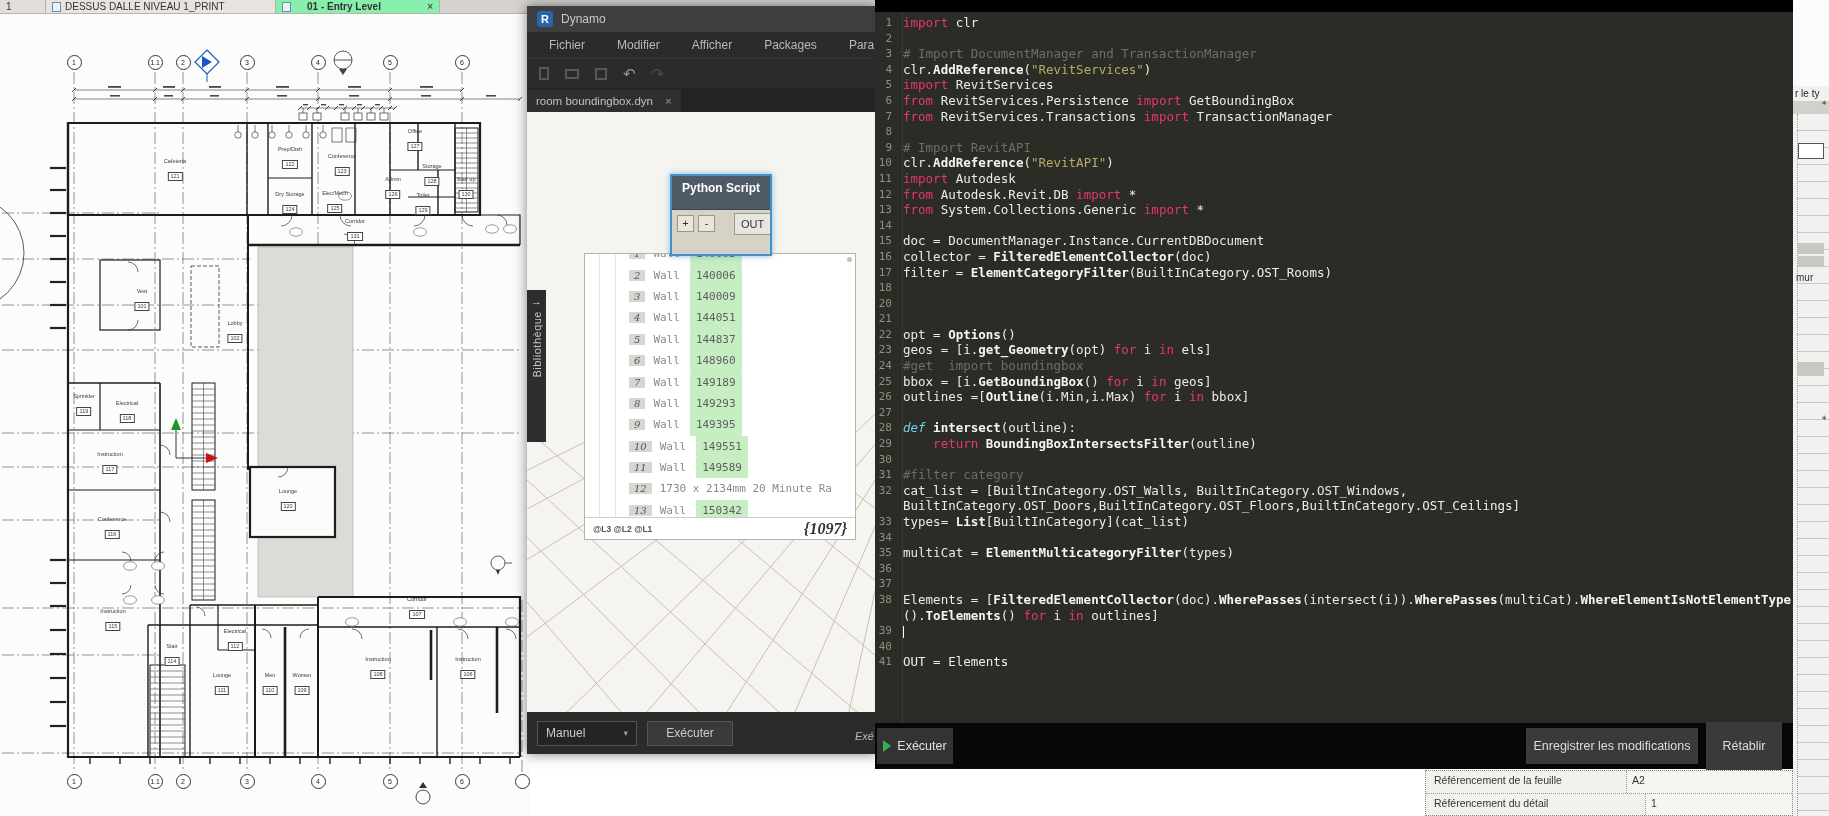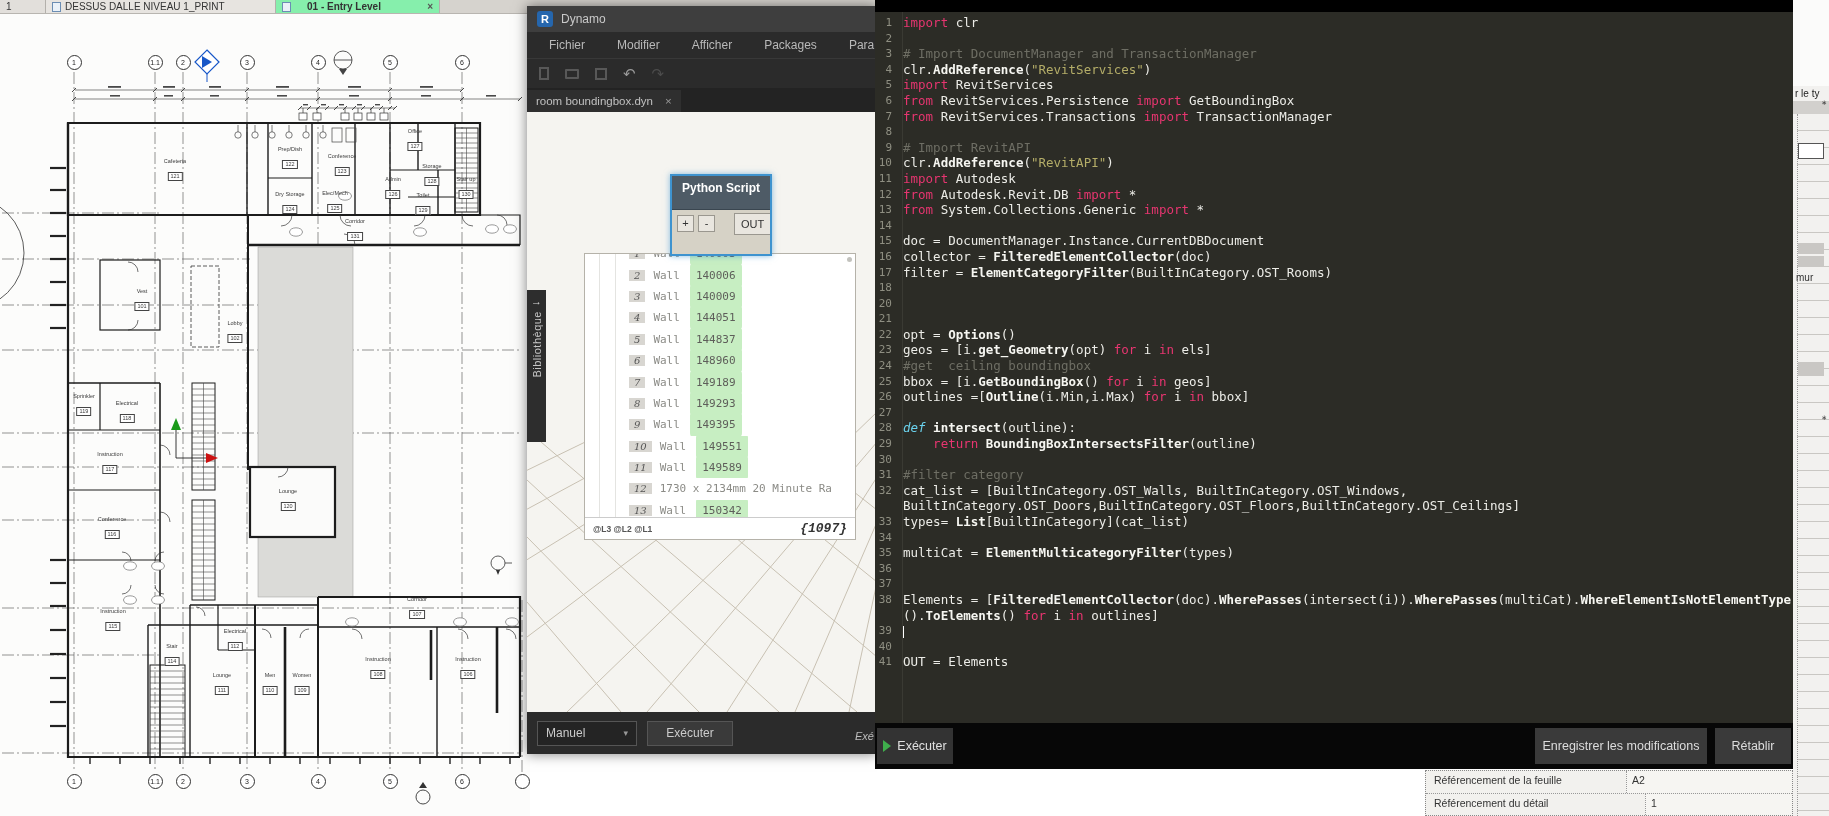--- a/index.html
+++ b/index.html
@@ -96,21 +96,21 @@
               background-size:1px 100%,1px 100%; background-position:14px 0,30px 0; background-repeat:no-repeat;}
   .lrow { height:21.4px; display:flex; align-items:center; white-space:nowrap; overflow:hidden;}
   .lidx { margin-left:44px; background:#d8d6d1; padding:0 5px; font-family:"DejaVu Serif",serif;
           font-style:italic; font-size:10px; color:#555; min-width:14px; text-align:center; flex:none;}
   .ltype { font-family:"DejaVu Sans Mono",monospace; font-size:11px; color:#8b8b86; margin-left:8px;}
   .lid { background:#c7eec2; color:#5e5e5a; font-family:"DejaVu Sans Mono",monospace; font-size:11px;
          padding:8px 6px; margin-left:10px;border-radius:6px;}
   #listfoot { position:absolute; bottom:0; left:0; right:0; height:22px; border-top:1px solid #ccc;
               background:#fff; display:flex; align-items:center; justify-content:space-between; padding:0 8px;}
   .llev { font-size:8.5px; font-weight:bold; color:#555;}
-  .lcount { font-family:Liberation Mono, monospace; font-style:italic; font-weight:bold; font-size:13px; color:#333;}
+  .lcount { font-family:Liberation Serif, serif; font-style:italic; font-weight:bold; font-size:16px; color:#333;}
   .scrolldot { position:absolute; right:3px; top:3px; width:5px; height:5px; border-radius:50%; background:#c2c2bd;}
 
   
   #pynode { position:absolute; left:143px; top:62px; width:102px; height:82px; background:#d6d2c6;
             border:2px solid #3e93cf; box-shadow:0 0 6px rgba(62,147,207,.6);}
   #pyhead { height:34px; background:#4e5b66; color:#fff; font-weight:bold; font-size:12px;
             text-align:center; line-height:25px; border-bottom:1px solid #3a4650;}
   #pybody { position:relative; height:53px;}
   .pybtn { position:absolute; top:5px; width:17px; height:17px; background:#e9e6df; border:1px solid #9a978f;
            font-size:11px; text-align:center; line-height:15px; color:#333;}
@@ -132,22 +132,22 @@
   .cursor { display:inline-block; width:1px; height:12px; background:#fff; vertical-align:middle;}
   #edbar { position:absolute; left:0; right:0; bottom:0; height:46px; background:#070707;
            display:flex; align-items:center;}
   #edrun { margin-left:2px; width:76px; height:36px; background:#333; color:#e0e0e0; font-size:12.5px;
            display:flex; align-items:center; justify-content:center; gap:6px;}
   .play { width:0; height:0; border-left:8px solid #3fae4c; border-top:6px solid transparent;
           border-bottom:6px solid transparent;}
   #edspacer { flex:1;}
   #edsave { width:172px; height:36px; background:#3a3a3a; color:#dcdcdc; font-size:12.5px;
             display:flex; align-items:center; justify-content:center; margin-right:8px;}
-  #edrevert { width:76px; height:36px; background:#3a3a3a; color:#dcdcdc; font-size:12.5px;
-              display:flex; align-items:center; justify-content:center; margin-right:2px;}
+  #edrevert { width:76px; height:48px; background:#3a3a3a; color:#dcdcdc; font-size:12.5px;
+              display:flex; align-items:center; justify-content:center; margin-right:11px;}
 </style>
 </head>
 <body>
 
 <div id="root">
 
   <div id="viewtabs">
     <div class="vtab sliver">
       <span>1</span>
     </div>
@@ -731,21 +731,21 @@
         <div class="crow">
           <span class="cnum">22</span>
           <span class="ctext"><span class="p">opt = </span><span class="f">Options</span><span class="p">()</span></span>
         </div>
         <div class="crow">
           <span class="cnum">23</span>
           <span class="ctext"><span class="p">geos = [i.</span><span class="f">get_Geometry</span><span class="p">(opt) </span><span class="k">for</span><span class="p"> i </span><span class="k">in</span><span class="p"> els]</span></span>
         </div>
         <div class="crow">
           <span class="cnum">24</span>
-          <span class="ctext"><span class="c">#get  ceiling boundingbox</span></span>
+          <span class="ctext"><span class="c">#get  import boundingbox</span></span>
         </div>
         <div class="crow">
           <span class="cnum">25</span>
           <span class="ctext"><span class="p">bbox = [i.</span><span class="f">GetBoundingBox</span><span class="p">() </span><span class="k">for</span><span class="p"> i </span><span class="k">in</span><span class="p"> geos]</span></span>
         </div>
         <div class="crow">
           <span class="cnum">26</span>
           <span class="ctext"><span class="p">outlines =[</span><span class="f">Outline</span><span class="p">(i.Min,i.Max) </span><span class="k">for</span><span class="p"> i </span><span class="k">in</span><span class="p"> bbox]</span></span>
         </div>
         <div class="crow">

